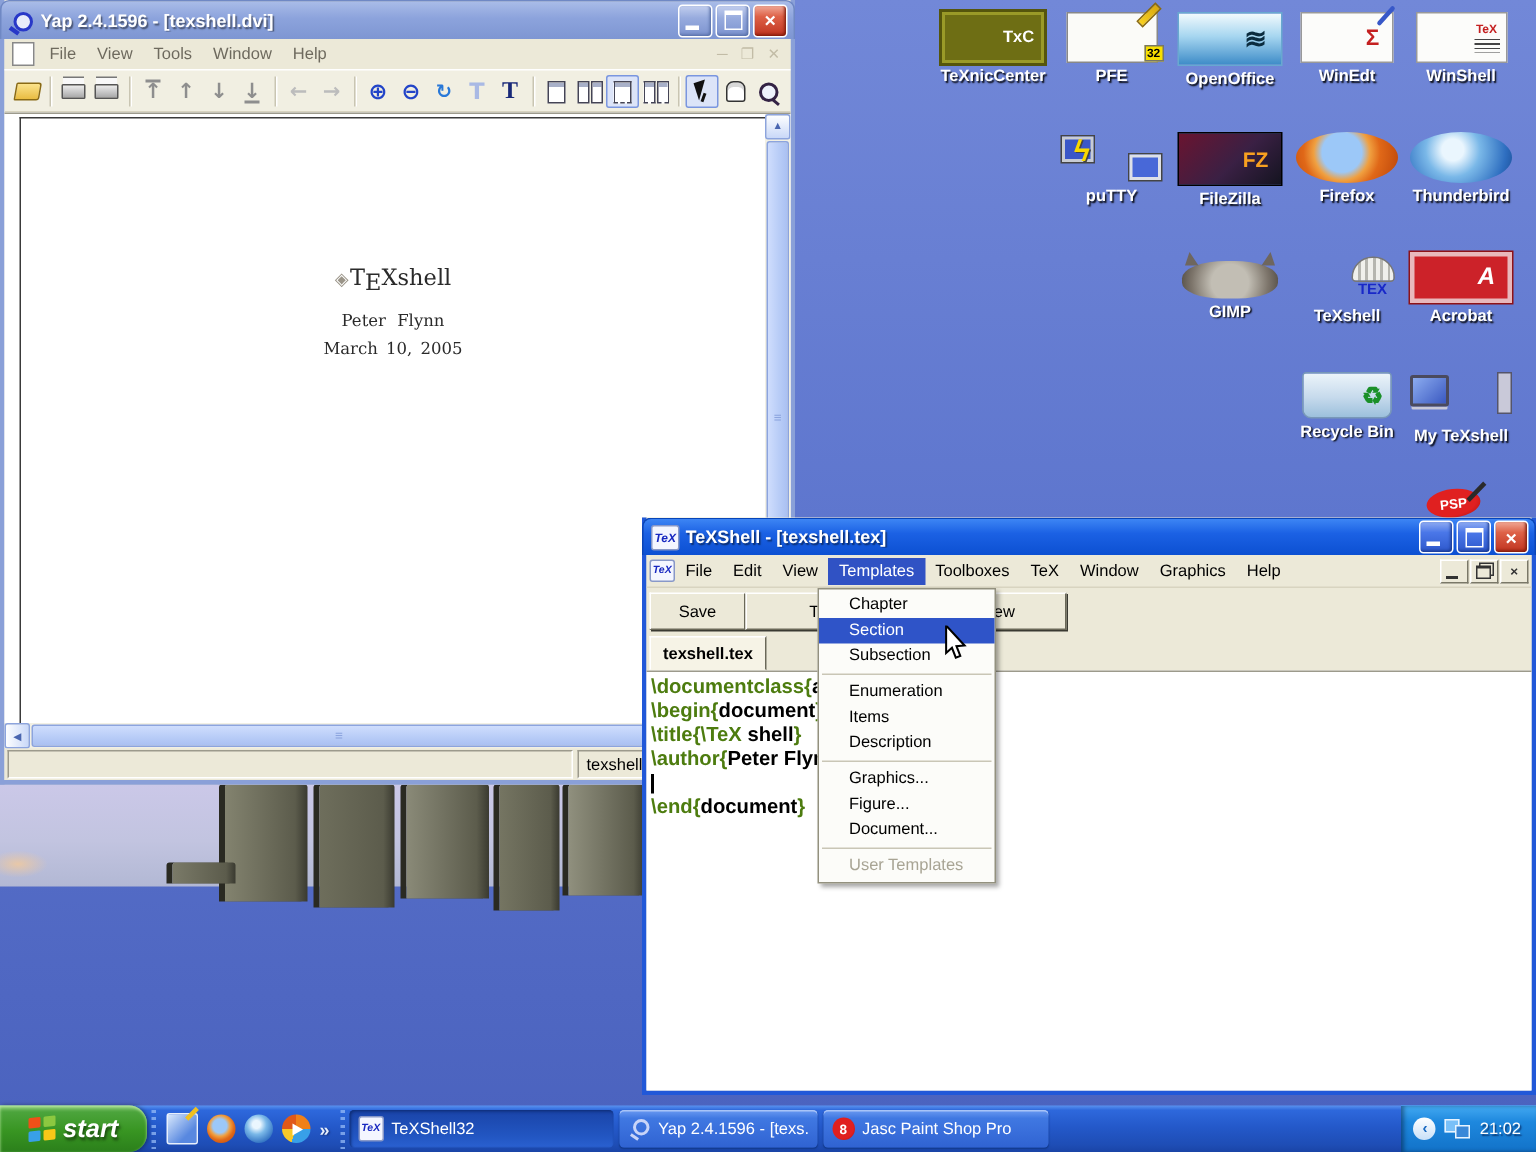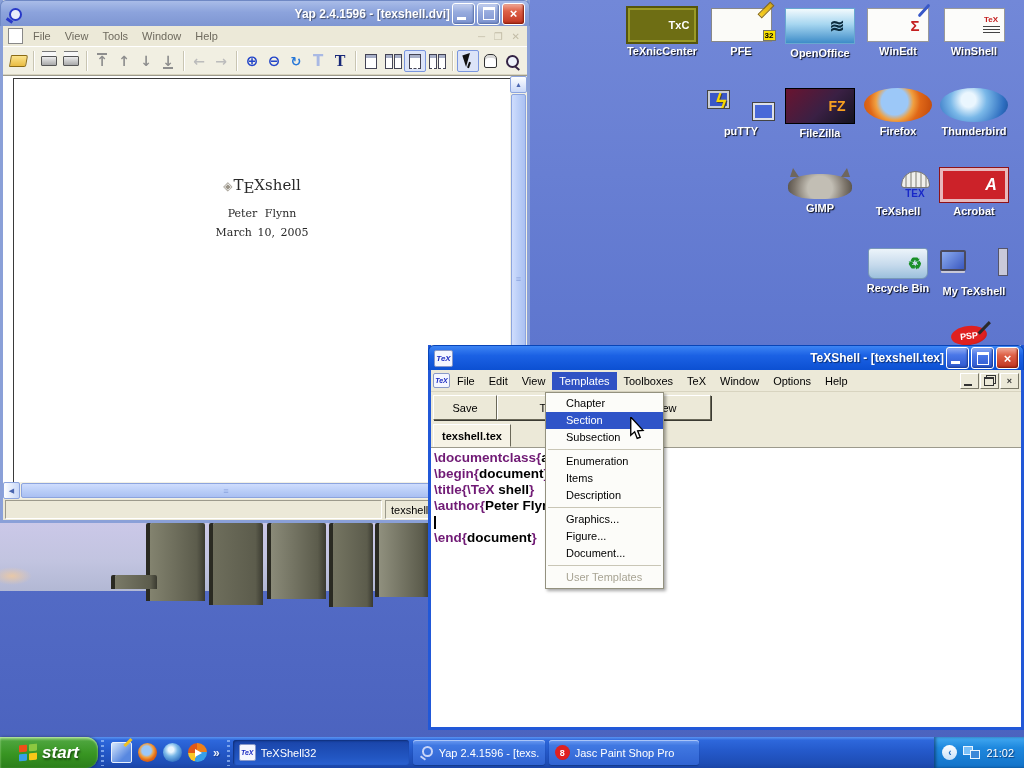--- a/index.html
+++ b/index.html
@@ -62,21 +62,21 @@
 
   
   #psp-badge{position:absolute;left:951px;top:326px;width:36px;height:19px;z-index:10;
     background:radial-gradient(ellipse at 45% 45%,#E02020 0 60%,#A81010 100%);border-radius:50%;transform:rotate(-6deg);
     display:flex;align-items:center;justify-content:center;}
   #psp-badge span{color:#fff;font-size:9px;font-weight:bold;}
   #psp-badge::after{content:"";position:absolute;right:-6px;top:2px;width:16px;height:3px;background:#2A2A2A;transform:rotate(-40deg);}
 
   
   .xpwin{position:absolute;box-sizing:border-box;display:flex;flex-direction:column;}
-  .tbar{display:flex;align-items:center;padding:0 4px 0 5px;flex:none;border-radius:6px 6px 0 0;text-align:right;}
+  .tbar{display:flex;align-items:center;padding:0 4px 0 5px;flex:none;border-radius:6px 6px 0 0;}
   .tbar .ttext{flex:1;color:#fff;font-weight:bold;font-size:12px;white-space:nowrap;overflow:hidden;text-shadow:1px 1px 1px rgba(0,0,0,.5);margin-left:4px;}
   .wcbtn{width:21px;height:20px;border-radius:3px;border:1px solid #fff;margin-left:2px;flex:none;position:relative;
          display:flex;align-items:center;justify-content:center;color:#fff;font:bold 13px "Liberation Sans",sans-serif;}
   .wc-blue{background:linear-gradient(180deg,#8FABF2 0%,#4A77E8 35%,#2E58CC 100%);box-shadow:inset -1px -1px 2px #1A3A90;}
   .wc-dim{background:linear-gradient(180deg,#C2CEEE 0%,#97ABDE 40%,#7D93CF 100%);box-shadow:inset -1px -1px 2px #5870A8;}
   .wc-red{background:linear-gradient(180deg,#F0A896 0%,#DE6248 35%,#C03420 100%);box-shadow:inset -1px -1px 2px #7E1A08;}
   .gl-min{position:absolute;left:4px;bottom:4px;width:9px;height:3px;background:#fff;}
   .gl-max{width:10px;height:9px;border:1px solid #fff;border-top:3px solid #fff;}
   .menubar{display:flex;align-items:center;background:#ECE9D8;flex:none;font-size:11px;color:#000;padding-left:2px;}
   .menubar .mitem{padding:3px 7px;white-space:nowrap;}
@@ -162,21 +162,21 @@
   .gl-restore{width:8px;height:6px;border:1px solid #333;border-top:2px solid #333;box-shadow:2px -2px 0 -1px #ECE9D8,2px -2px 0 0 #333;margin:1px 0 0 -1px;}
   #tex-toolbar{height:30px;position:relative;flex:none;background:#ECE9D8;}
   .texbtn{position:absolute;top:3px;height:23px;background:#ECE9D8;border:1px solid;border-color:#fff #6A6858 #6A6858 #fff;
           box-shadow:1px 1px 0 #3A3A32;display:flex;align-items:center;justify-content:center;font-size:11px;color:#000;}
   #tex-tabbar{height:25px;flex:none;background:#ECE9D8;position:relative;display:flex;align-items:flex-end;padding-left:2px;}
   .edtab{height:21px;padding:0 8px;background:#F6F3E6;border:1px solid;border-color:#fff #6A6858 #F6F3E6 #fff;
          display:flex;align-items:center;font-weight:bold;font-size:11px;}
   #tex-editor{flex:1;background:#fff;border-top:1px solid #9C9A8C;padding:2px 0 0 3px;overflow:hidden;
               font:bold 13.5px "Liberation Sans",sans-serif;position:relative;}
   .ed-line{height:16px;line-height:16px;white-space:pre;}
-  .seg-cmd{color:#701a75;} .seg-txt{color:#000;}
+  .seg-cmd{color:#4d7c0f;} .seg-txt{color:#000;}
   .caret{display:inline-block;width:2px;height:13px;background:#000;vertical-align:middle;}
   #texshell .statusbar{height:20px;position:relative;}
   #ts-cell-pos{width:88px;flex:none;}
   #ts-cell-main{flex:1;}
   .grip{position:absolute;right:1px;bottom:1px;width:13px;height:13px;
     background:linear-gradient(135deg,transparent 0 50%,#fff 50% 58%,#9C9A8C 58% 66%,transparent 66% 74%,#fff 74% 80%,#9C9A8C 80% 88%,transparent 88%);}
 
   
   #tpl-menu{position:absolute;left:545px;top:392px;width:117px;z-index:60;background:#FCFCF9;
             border:1px solid #93917F;box-shadow:2px 2px 3px rgba(0,0,0,.35);padding:2px 0;font-size:11px;}
@@ -453,21 +453,21 @@
           <span style="font-size:7px;">TeX</span>
         </span>
       <span id="tex-menu-items" style="display:flex;">
           <span class="mitem">File</span>
           <span class="mitem">Edit</span>
           <span class="mitem">View</span>
           <span class="mitem active">Templates</span>
           <span class="mitem">Toolboxes</span>
           <span class="mitem">TeX</span>
           <span class="mitem">Window</span>
-          <span class="mitem">Options</span>
+          <span class="mitem">Graphics</span>
           <span class="mitem">Help</span>
         </span>
       <span class="mdibtns">
           <span class="mdib">
             <span class="gl-min"></span>
           </span>
           <span class="mdib">
             <span class="gl-restore"></span>
           </span>
           <span class="mdib">×</span>

